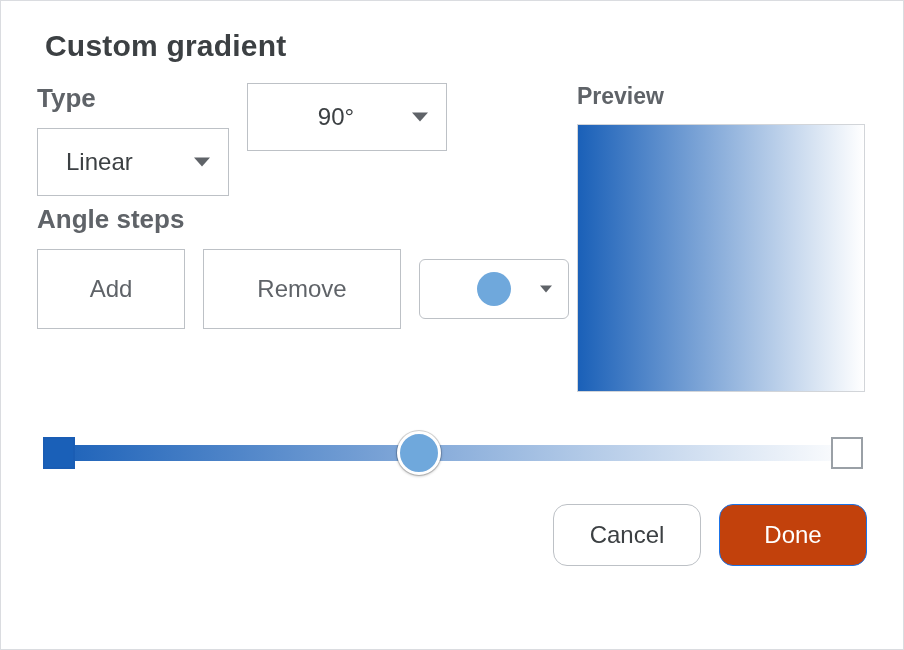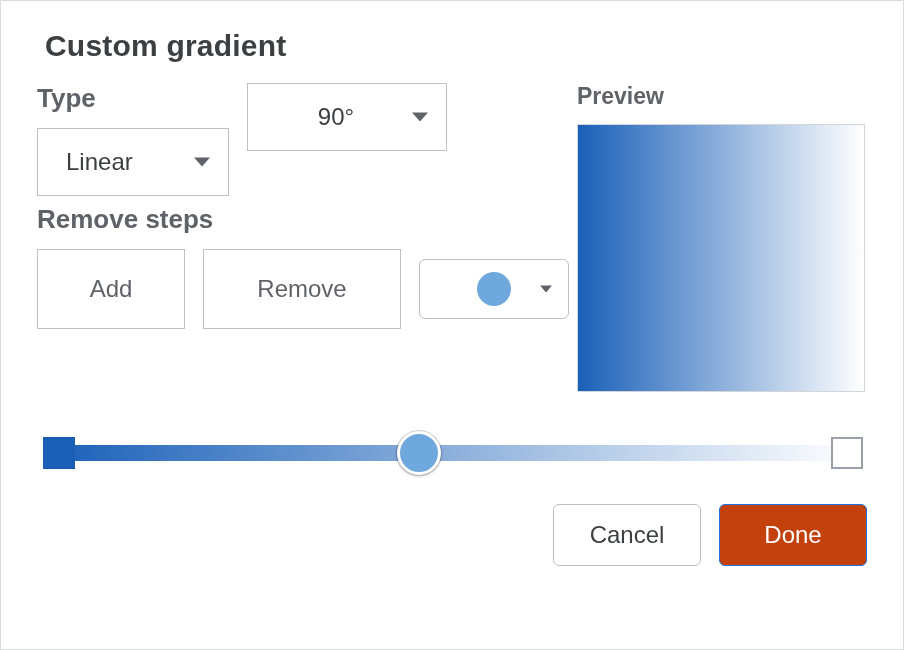--- a/index.html
+++ b/index.html
@@ -184,21 +184,21 @@
     }
     .footer {
       margin-top: 26px;
       display: flex;
       justify-content: flex-end;
       gap: 18px;
     }
     .footer .fbtn {
       height: 62px;
       min-width: 148px;
-      border-radius: 6px;
+      border-radius: 14px;
       display: flex;
       align-items: center;
       justify-content: center;
       font-size: 24px;
       cursor: pointer;
       padding: 0 26px;
     }
     .fbtn.cancel {
       border: 1px solid #bdc1c6;
       background: #fff;
@@ -234,21 +234,21 @@
 
         <div class="field">
           <div class="select angle">
             <span class="value">90°</span>
             <span class="caret"></span>
           </div>
         </div>
 
       </div>
 
-      <div class="color-steps-label">Remove steps</div>
+      <div class="color-steps-label">Angle steps</div>
 
       <div class="row2">
         <div class="btn add">Add</div>
         <div class="btn remove">Remove</div>
         <div class="color-chip">
           <span class="swatch" style="background:#6fa8dc"></span>
           <span class="caret small"></span>
         </div>
       </div>
 

